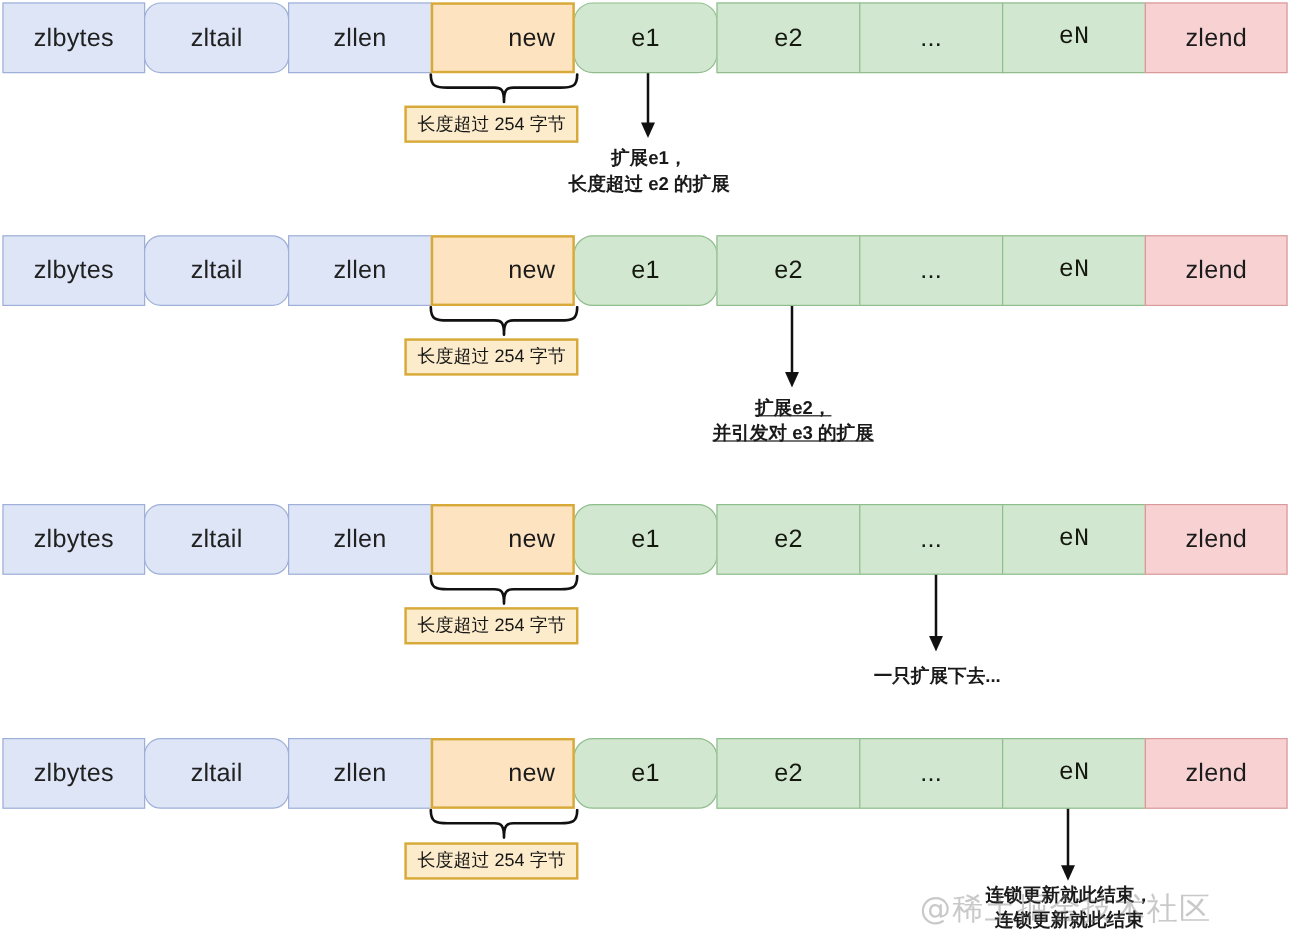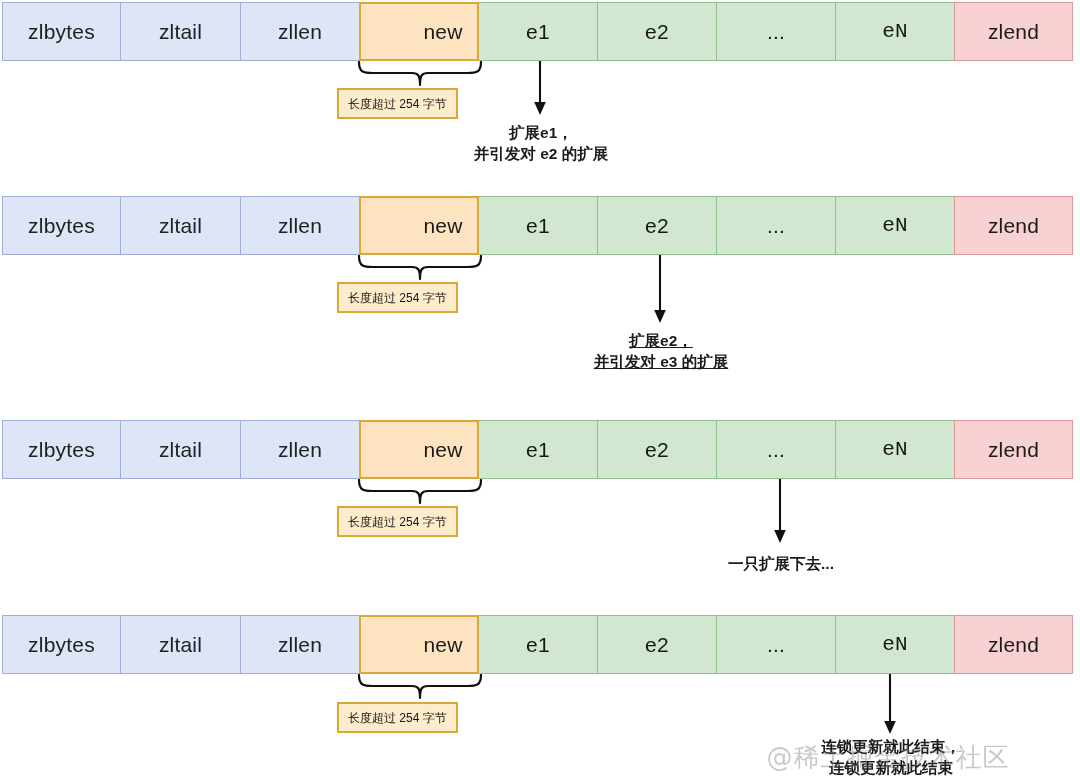--- a/index.html
+++ b/index.html
@@ -63,45 +63,45 @@
     color: #15180f;
   }
   .cell.tail {
     background: #f8d2d3;
     border-color: #d99a9c;
     color: #1b1b1b;
   }
 
   
   .w-zlbytes { width: 119px; }
-  .w-zltail  { width: 121px; }
+  .w-zltail  { width: 121px; border-radius: 14px; }
   .w-zllen   { width: 120px; }
   .w-new     { width: 120px; }
-  .w-e1      { width: 120px; }
+  .w-e1      { width: 120px; border-radius: 16px; }
   .w-e2      { width: 120px; }
   .w-dots    { width: 120px; }
   .w-eN      { width: 120px; font-family: Liberation Mono, monospace; }
   .w-zlend   { width: 119px; }
 
   
   .brace {
     position: absolute;
     width: 126px;
     height: 26px;
   }
   .brace svg { display: block; }
 
   
   .note-box {
     position: absolute;
     box-sizing: border-box;
     background: #fdeccb;
     border: 2px solid #d6a938;
     color: #161616;
-    font-size: 12px;
+    font-size: 15px;
     line-height: 26px;
     height: 31px;
     padding: 0 9px;
     white-space: nowrap;
     display: flex;
     align-items: center;
     justify-content: center;
     text-align: right;
   }
 
@@ -162,21 +162,21 @@
 
   <div class="arrow" style="left:531px; top:61px;">
     <svg width="18" height="56" viewBox="0 0 18 56">
       <line x1="9" y1="0" x2="9" y2="44" stroke="#111" stroke-width="2.1"></line>
       <path d="M9 54 L3.2 41 L14.8 41 Z" fill="#111"></path>
     </svg>
   </div>
 
   <div class="caption centered" style="left:541px; top:122px;">
     <span class="ln">扩展e1，</span>
-    <span class="ln">并引发对 e2 的扩展</span>
+    <span class="ln">长度超过 e2 的扩展</span>
   </div>
 
   <div class="zl-row" style="top:196px;">
     <div class="cell head w-zlbytes">zlbytes</div>
     <div class="cell head w-zltail">zltail</div>
     <div class="cell head w-zllen">zllen</div>
     <div class="cell newc w-new">new</div>
     <div class="cell entry w-e1">e1</div>
     <div class="cell entry w-e2">e2</div>
     <div class="cell entry w-dots">...</div>

